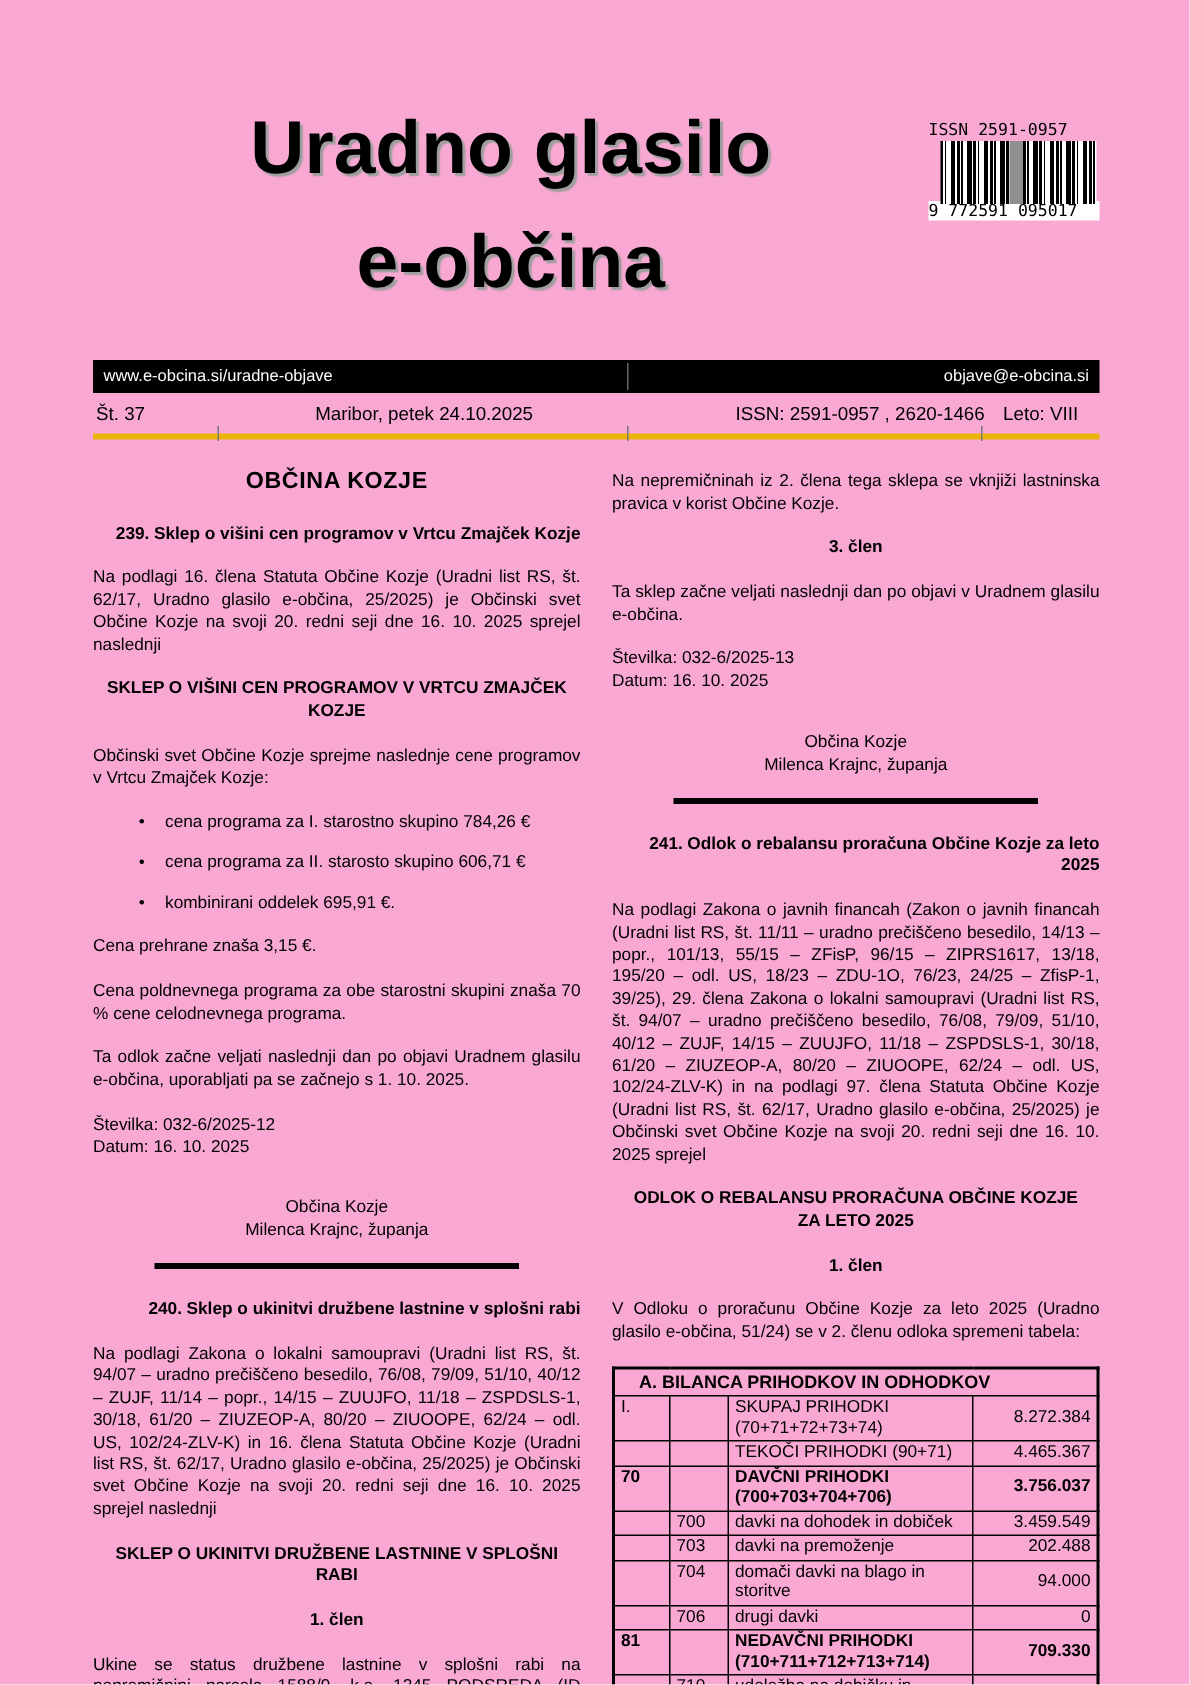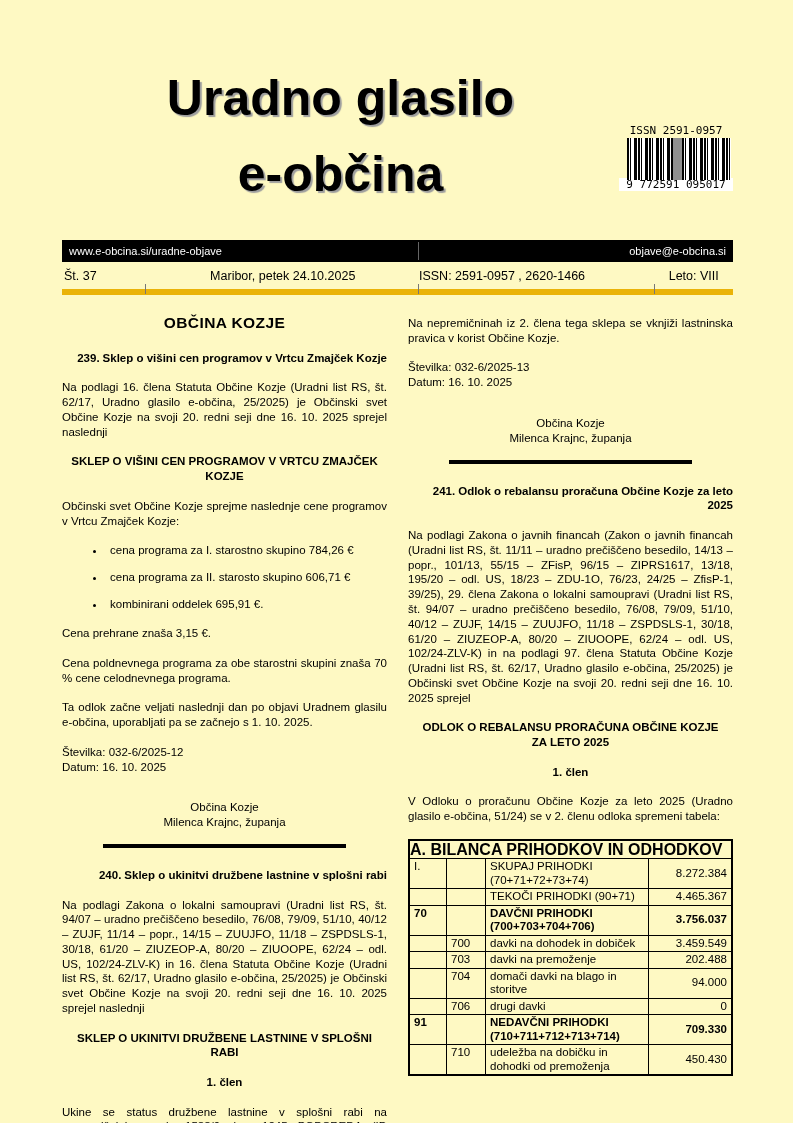--- a/index.html
+++ b/index.html
@@ -1,32 +1,32 @@
 <!DOCTYPE html>
 <html><head>
 <meta charset="utf-8">
 <style>
   html,body{margin:0;padding:0;background:#fff;}
   .page{
     position:relative;
     width:793px;height:1123px;
-    background:#fef9c3;
+    background:#f9a8d4;
     font-family:"Liberation Sans", sans-serif;
     color:#000;
     overflow:hidden;
   }
   
   .masthead{display:flex;padding:60px 60px 0 62px;}
   .title-block{
     flex:1;text-align:center;
     font-size:50px;font-weight:bold;line-height:76px;
     letter-spacing:0px;
     text-shadow:2px 2px 1px #9e9e9e;
   }
-  .barcode-block{width:114px;margin-top:64px;flex:none;text-align:center;}
+  .barcode-block{width:114px;margin-top:20px;flex:none;}
   .issn-label{
     font-family:"DejaVu Sans Mono", monospace;
     font-size:11px;white-space:nowrap;margin-bottom:1px;
   }
   .barcode-bars{
     position:relative;height:42px;margin:0 2px 0 8px;
     background:repeating-linear-gradient(to right,
       #000 0px,#000 2px,#fff 2px,#fff 3px,
       #000 3px,#000 4px,#fff 4px,#fff 7px,
       #000 7px,#000 10px,#fff 10px,#fff 11px);
@@ -47,26 +47,26 @@
     font-size:11px;padding:0 7px;
   }
   .headerbar .bar-divider{
     position:absolute;left:53%;top:2px;bottom:2px;width:1px;background:#666;
   }
   
   .infobar{
     position:relative;
     margin:0 60px 0 62px;height:27px;
     display:flex;align-items:center;
-    border-bottom:6px solid #eab308;
+    border-bottom:4px solid #eab308;
     font-size:12.5px;
   }
   .infobar .cell1{flex:0 0 12.3%;text-align:left;padding-left:2px;}
   .infobar .cell2{flex:0 0 40.6%;text-align:center;}
-  .infobar .cell3{flex:0 0 35.4%;text-align:left;}
+  .infobar .cell3{flex:0 0 35.4%;text-align:right;}
   .infobar .cell4{flex:1;text-align:center;padding-right:2px;}
   .infobar .tick{position:absolute;bottom:-5px;width:1px;height:10px;background:#777;}
   .infobar .tick.t1{left:12.3%;}
   .infobar .tick.t2{left:53%;}
   .infobar .tick.t3{left:88.3%;}
   
   .columns{
     display:flex;gap:21px;
     margin:21px 60px 0 62px;
     font-size:11.5px;line-height:14.8px;
@@ -90,21 +90,21 @@
   .meta{margin:0 0 14.8px 0;}
   .sig{text-align:center;margin:26px 0 12px 0;}
   .rule{height:4px;background:#000;width:75%;margin:14px auto 20px auto;}
   
   table.budget{
     width:100%;border-collapse:collapse;margin-top:4px;
     font-size:11.5px;line-height:13.5px;
     border:2px solid #000;
   }
   table.budget td{border:1px solid #000;padding:1px 4px;vertical-align:top;}
-  table.budget td.hdr{font-weight:bold;font-size:16px;padding:2px 0;}
+  table.budget td.hdr{font-weight:bold;font-size:12px;padding:2px 16px;}
   table.budget td.code1{width:28px;}
   table.budget td.code2{width:30px;}
   table.budget td.amount{text-align:right;white-space:nowrap;width:74px;vertical-align:middle;}
   table.budget tr.boldrow td{font-weight:bold;}
 </style>
 </head>
 <body>
 
 <div class="page">
 
@@ -182,21 +182,23 @@
       <div class="clen">1.  člen</div>
 
       <p class="just">Ukine se status družbene lastnine v splošni rabi na nepremičnini parcela 1588/9, k.o. 1245 PODSREDA (ID 7523025) in parcela 1103, k.o. 1234 BUČE (ID 863717).</p>
 
       <div class="clen">2.  člen</div>
     </div>
 
     <div class="col">
       <p class="just">Na nepremičninah  iz 2. člena tega sklepa se vknjiži lastninska pravica v korist Občine Kozje.</p>
 
-
+      <div class="clen">3. člen</div>
+
+      <p class="just">Ta sklep začne veljati naslednji dan po objavi v Uradnem glasilu e-občina.</p>
 
       <div class="meta">
         <p class="plain">Številka: 032-6/2025-13</p>
         <p class="plain">Datum: 16. 10. 2025</p>
       </div>
 
       <div class="sig">
         <div>Občina Kozje</div>
         <div>Milenca Krajnc, županja</div>
       </div>
@@ -254,21 +256,21 @@
             <td>domači davki na blago in storitve</td>
             <td class="amount">94.000</td>
           </tr>
           <tr>
             <td class="code1"></td>
             <td class="code2">706</td>
             <td>drugi davki</td>
             <td class="amount">0</td>
           </tr>
           <tr class="boldrow">
-            <td class="code1">91</td>
+            <td class="code1">81</td>
             <td class="code2"></td>
             <td>NEDAVČNI PRIHODKI (710+711+712+713+714)</td>
             <td class="amount">709.330</td>
           </tr>
           <tr>
             <td class="code1"></td>
             <td class="code2">710</td>
             <td>udeležba na dobičku in dohodki od premoženja</td>
             <td class="amount">450.430</td>
           </tr>

